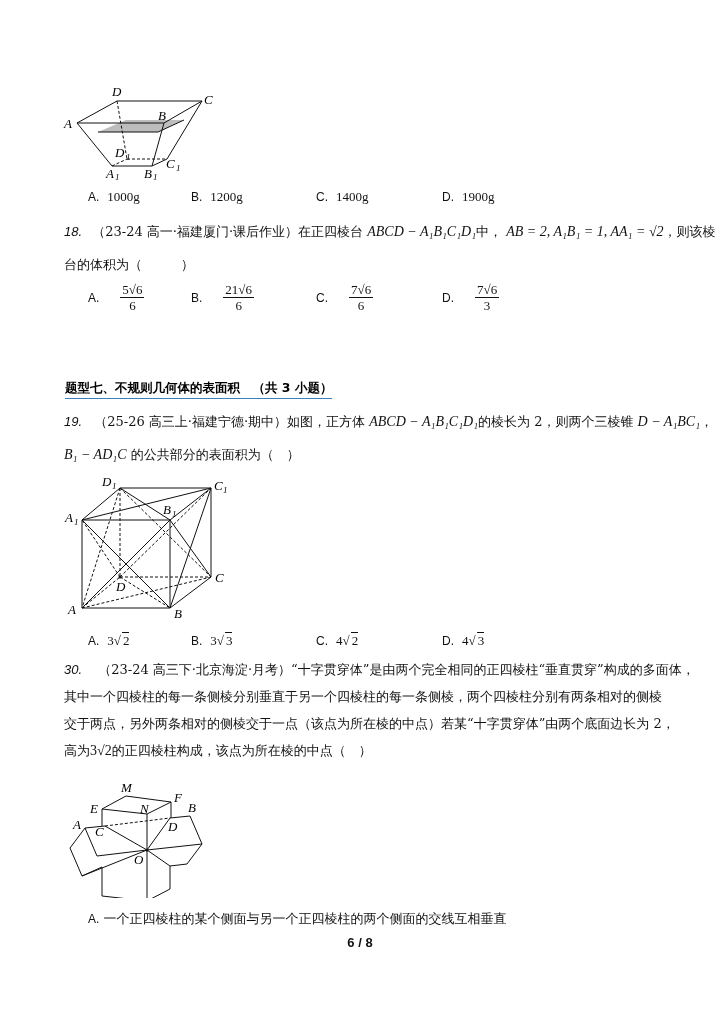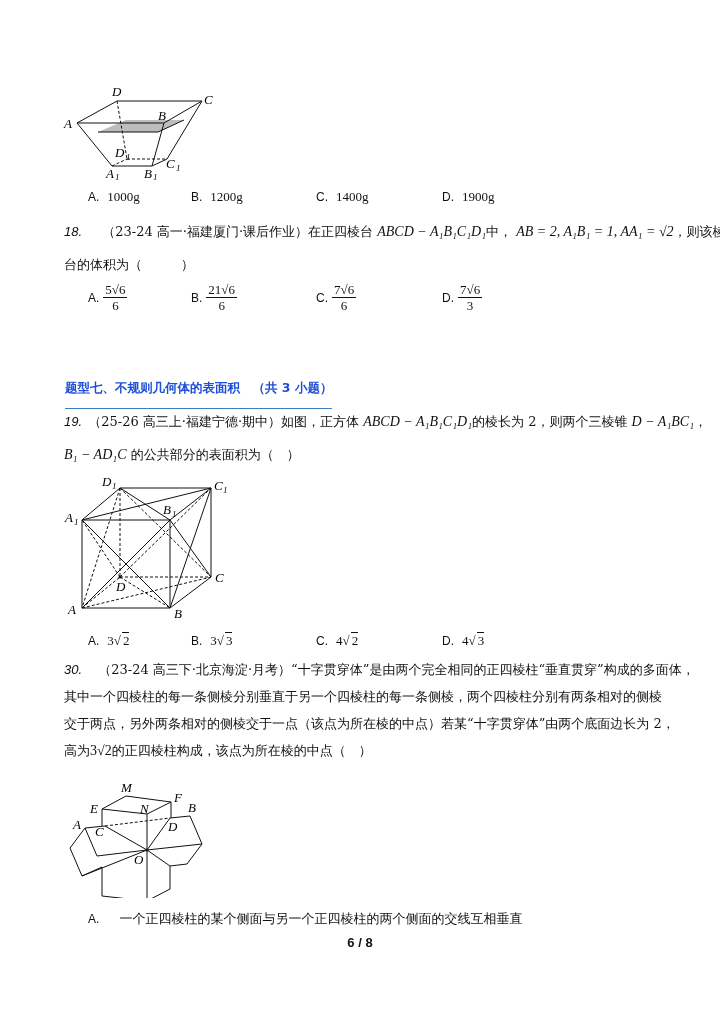--- a/index.html
+++ b/index.html
@@ -6,26 +6,26 @@
   body { width: 720px; height: 1018px; position: relative; overflow: hidden;
          font-family: "DejaVu Serif", serif; color: #111; }
   .abs { position: absolute; }
   .line { font-size: 13px; line-height: 18px; white-space: nowrap; }
   .num { font-family: "Liberation Sans", sans-serif; font-style: italic; }
   .math { font-family: "Liberation Serif", serif; font-style: italic; font-size: 14px; margin-top: 29px; }
   .opt-label { font-family: "Liberation Sans", sans-serif; font-size: 12px; }
   .opt-val { font-family: "Liberation Serif", serif; font-size: 13px; margin-left: 8px; }
   .opt { position: absolute; white-space: nowrap; }
   .frac { display: inline-block; vertical-align: middle; text-align: center;
-          font-family: "Liberation Serif", serif; font-size: 13px; margin-left: 4px; }
+          font-family: "Liberation Serif", serif; font-size: 13px; margin-left: 21px; }
   .frac .n { display: block; border-bottom: 1px solid #111; padding: 0 2px; line-height: 15px; }
   .frac .d { display: block; line-height: 15px; }
   .sqrt { display: inline-block; border-top: 1px solid #111; padding-left: 1px; margin-left: 1px; }
-  .section { color: #1d4ed8; font-family: "DejaVu Sans", sans-serif; font-weight: bold;
-             font-size: 12.5px; border-bottom: 1.5px solid #3c7fc0; padding-bottom: 11px; }
+  .section { color: #000000; font-family: "DejaVu Sans", sans-serif; font-weight: bold;
+             font-size: 12.5px; border-bottom: 1.5px solid #3c7fc0; padding-bottom: 1px; }
   .pagenum { font-family: "Liberation Sans", sans-serif; font-weight: bold; font-size: 13px; }
   svg text { font-family: "Liberation Serif", serif; font-style: italic; }
 </style>
 </head>
 <body>
 
 <svg class="abs" style="left:62px;top:82px" width="170" height="98" viewBox="0 0 170 98">
   <polygon points="36,50 64,38 122,38 96,50" fill="#bdbdbd"></polygon>
   <g stroke="#111" stroke-width="1" fill="none">
     <line x1="55" y1="19" x2="140" y2="19"></line>
@@ -57,36 +57,36 @@
   <text x="91" y="98" font-size="9">1</text>
 </svg>
 
 <div class="opt" style="left:88px;top:186px"><span class="opt-label">A.</span><span class="opt-val">1000g</span></div>
 <div class="opt" style="left:191px;top:186px"><span class="opt-label">B.</span><span class="opt-val">1200g</span></div>
 <div class="opt" style="left:316px;top:186px"><span class="opt-label">C.</span><span class="opt-val">1400g</span></div>
 <div class="opt" style="left:442px;top:186px"><span class="opt-label">D.</span><span class="opt-val">1900g</span></div>
 
 <div class="abs line" style="left:64px;top:223px">
   <span class="num">18.</span>
-  <span style="margin-left:16px">（23-24 高一·福建厦门·课后作业）</span><span>在正四棱台</span>
+  <span style="margin-left:6px">（23-24 高一·福建厦门·课后作业）</span><span>在正四棱台</span>
   <span class="math">ABCD − A₁B₁C₁D₁</span><span>中，</span>
   <span class="math">AB = 2, A₁B₁ = 1, AA₁ = √2</span><span>，则该棱</span>
 </div>
 <div class="abs line" style="left:64px;top:256px">台的体积为（　　　）</div>
 
 <div class="opt" style="left:88px;top:282px"><span class="opt-label">A.</span><span class="frac"><span class="n">5√6</span><span class="d">6</span></span></div>
 <div class="opt" style="left:191px;top:282px"><span class="opt-label">B.</span><span class="frac"><span class="n">21√6</span><span class="d">6</span></span></div>
 <div class="opt" style="left:316px;top:282px"><span class="opt-label">C.</span><span class="frac"><span class="n">7√6</span><span class="d">6</span></span></div>
 <div class="opt" style="left:442px;top:282px"><span class="opt-label">D.</span><span class="frac"><span class="n">7√6</span><span class="d">3</span></span></div>
 
 <div class="abs section" style="left:65px;top:380px">题型七、不规则几何体的表面积　（共 3 小题）</div>
 
 <div class="abs line" style="left:64px;top:413px">
   <span class="num">19.</span>
-  <span style="margin-left:2px">（25-26 高三上·福建宁德·期中）</span><span>如图，正方体</span>
+  <span style="margin-left:8px">（25-26 高三上·福建宁德·期中）</span><span>如图，正方体</span>
   <span class="math">ABCD − A₁B₁C₁D₁</span><span>的棱长为 2，则两个三棱锥</span>
   <span class="math">D − A₁BC₁</span><span>，</span>
 </div>
 <div class="abs line" style="left:64px;top:446px">
   <span class="math">B₁ − AD₁C</span>
   <span>的公共部分的表面积为（　）</span>
 </div>
 
 <svg class="abs" style="left:62px;top:472px" width="180" height="148" viewBox="0 0 180 148">
   <g stroke="#111" stroke-width="1" fill="none">
@@ -189,16 +189,16 @@
   <text x="112" y="34" font-size="13">F</text>
   <text x="126" y="44" font-size="13">B</text>
   <text x="11" y="61" font-size="13">A</text>
   <text x="33" y="68" font-size="13">C</text>
   <text x="106" y="63" font-size="13">D</text>
   <text x="72" y="96" font-size="13">O</text>
 </svg>
 
 <div class="abs line" style="left:88px;top:910px">
   <span class="opt-label">A.</span>
-  <span style="margin-left:16px">一个正四棱柱的某个侧面与另一个正四棱柱的两个侧面的交线互相垂直</span>
+  <span style="margin-left:0">一个正四棱柱的某个侧面与另一个正四棱柱的两个侧面的交线互相垂直</span>
 </div>
 
 <div class="abs pagenum" style="left:0;width:720px;text-align:center;top:935px">6 / 8</div>
 
 </body></html>

